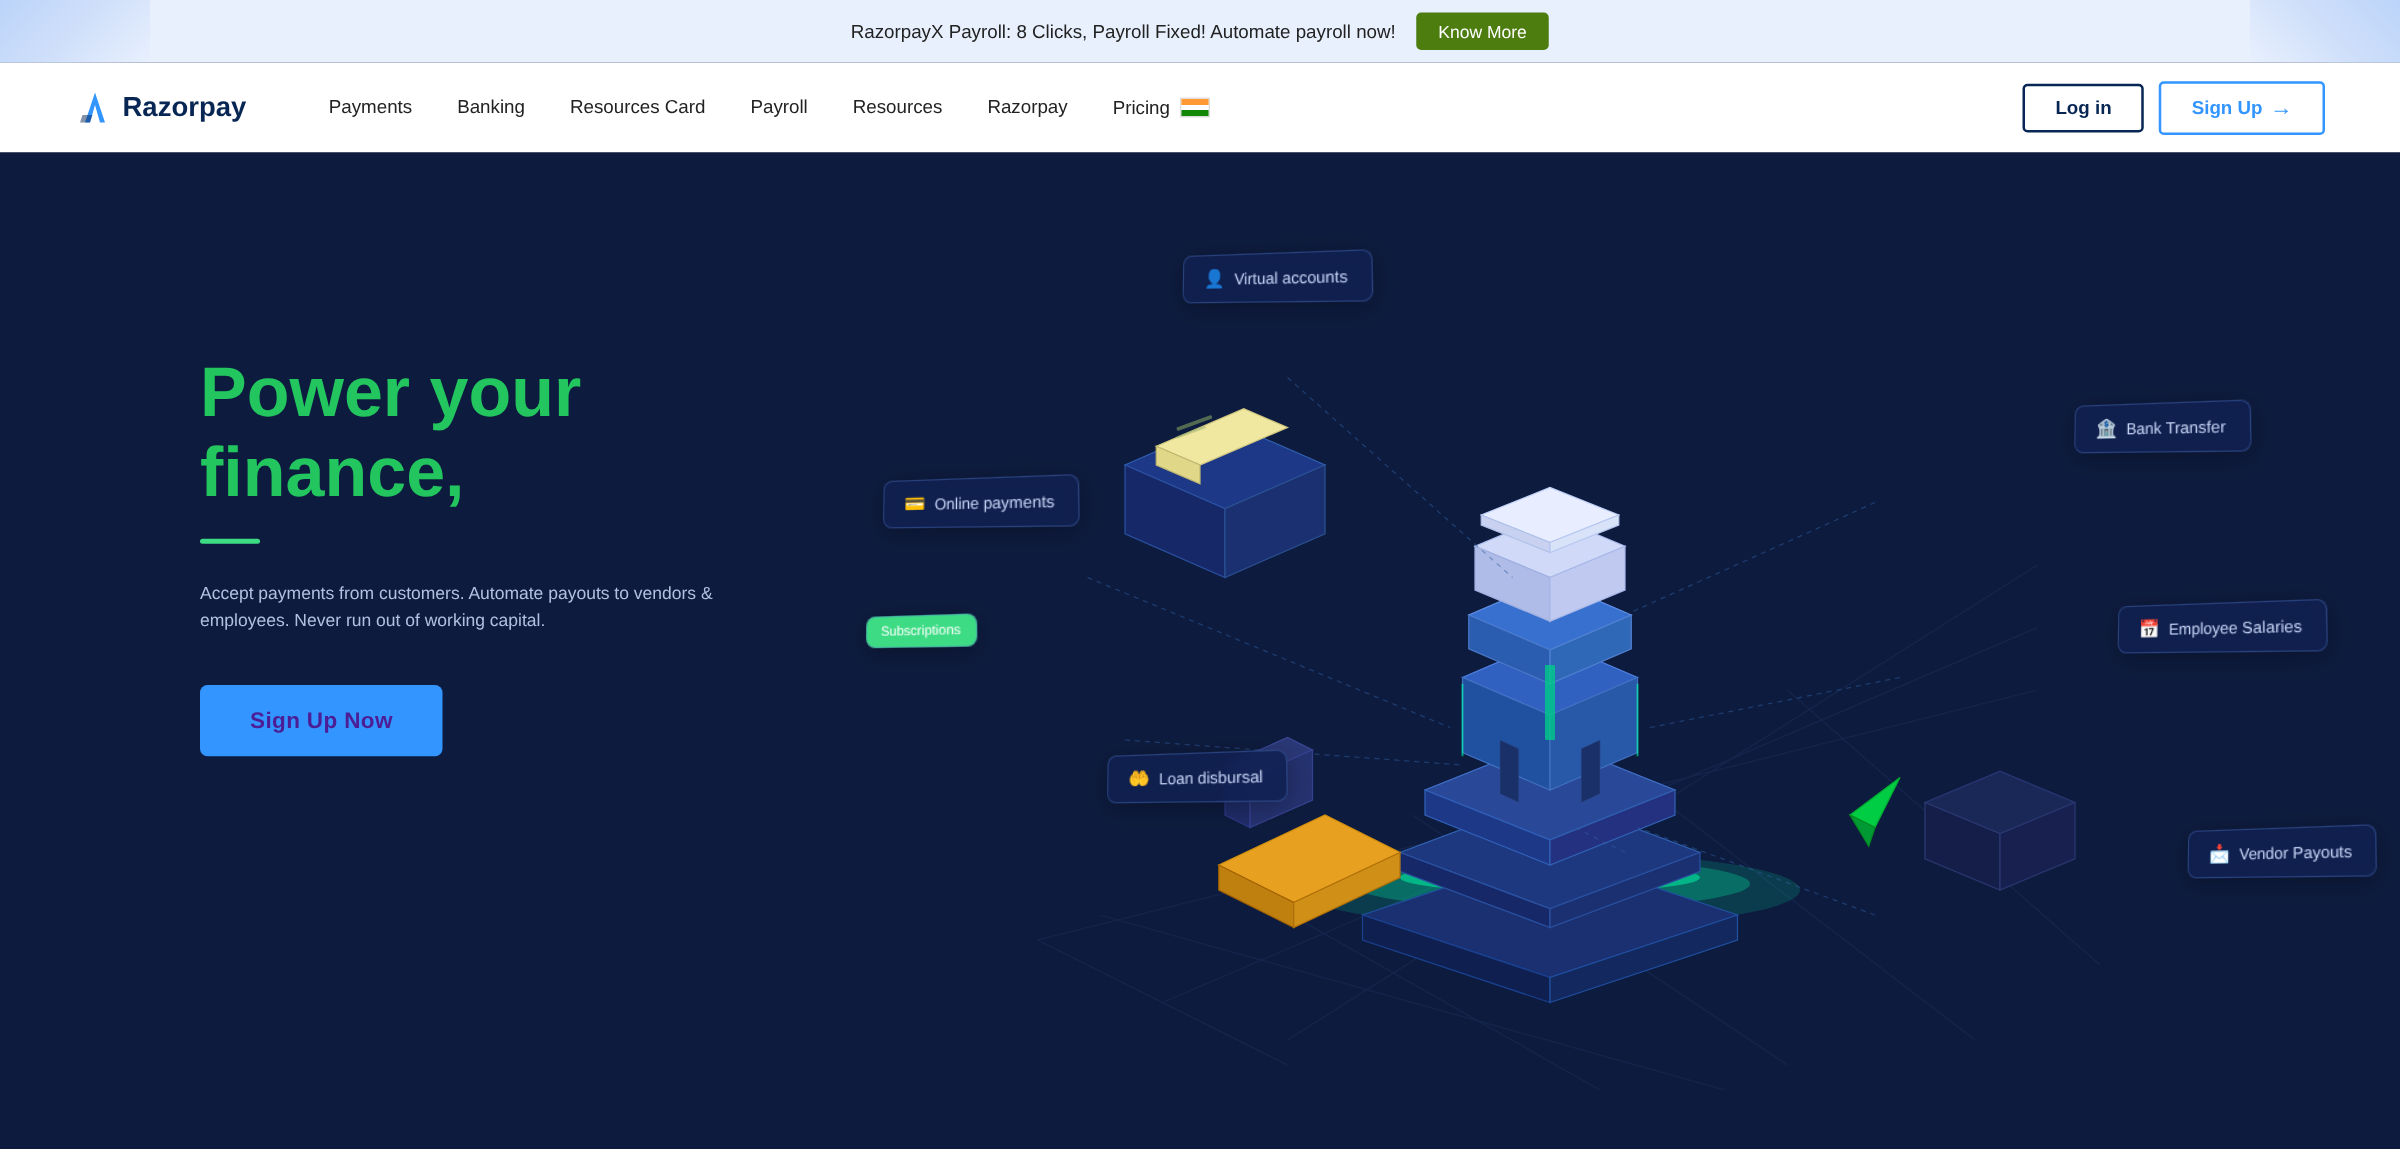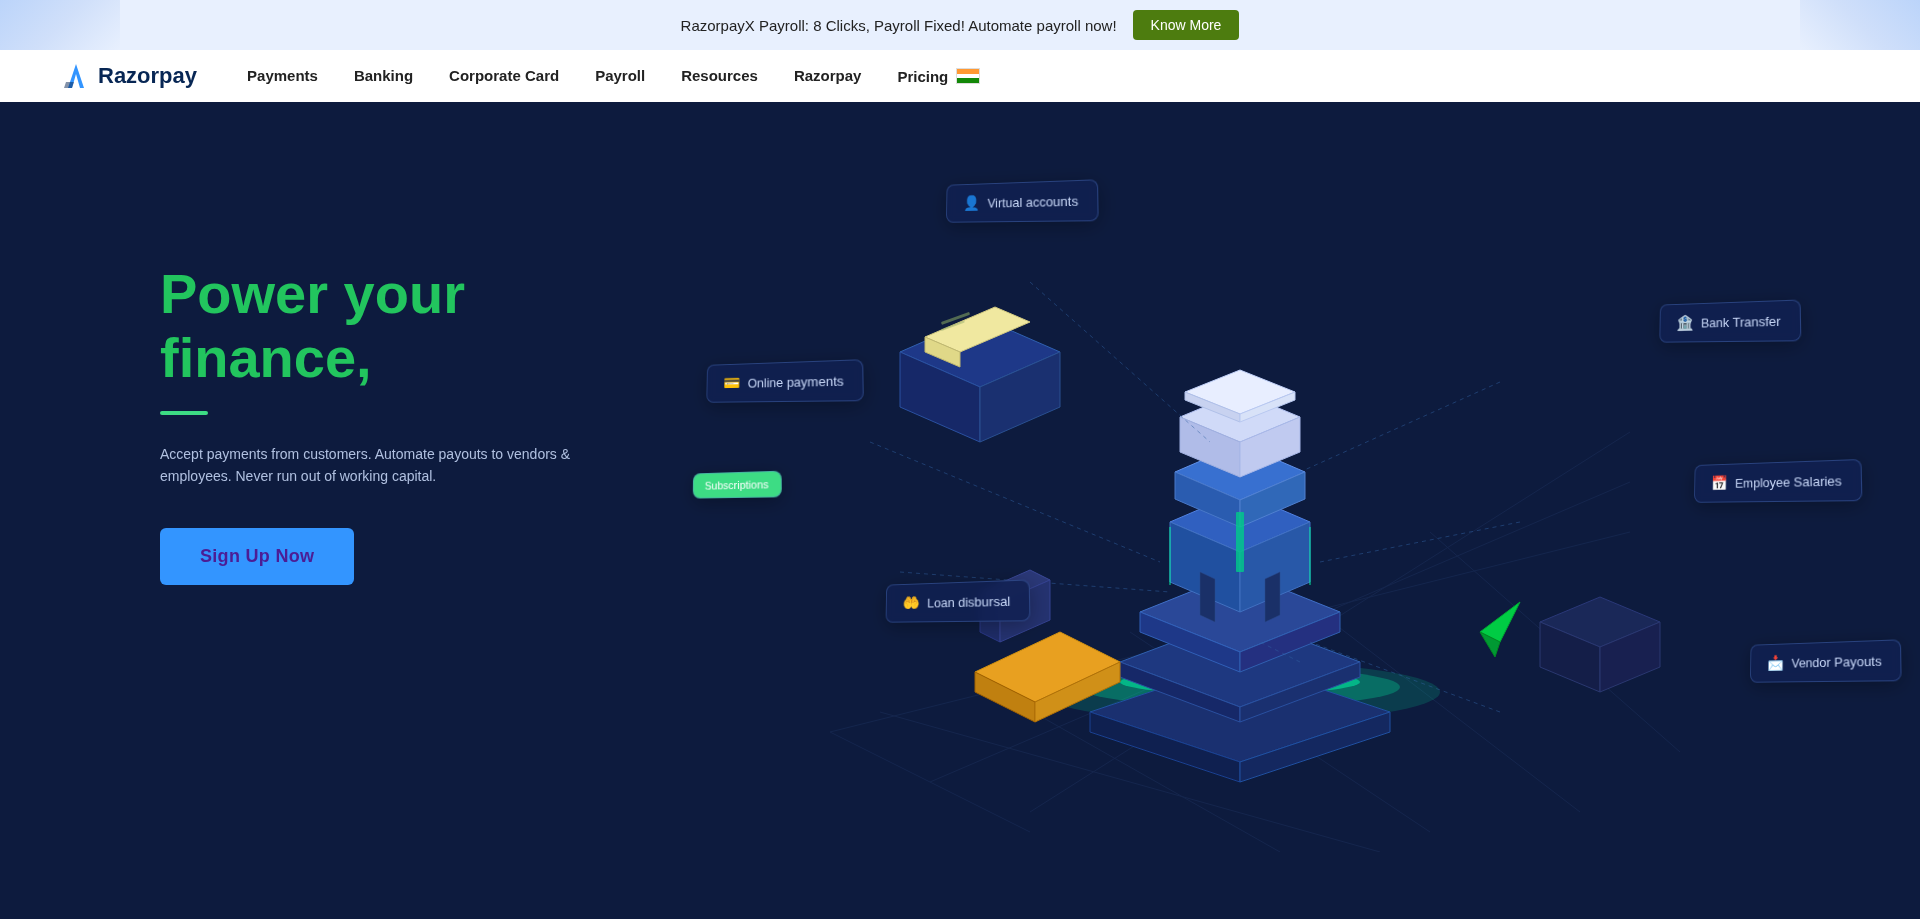--- a/index.html
+++ b/index.html
@@ -45,22 +45,22 @@
       cursor: pointer;
       font-weight: 500;
     }
 
     
     nav {
       background: #fff;
       display: flex;
       align-items: center;
       padding: 0 60px;
-      height: 52px;
-      gap: 0;
+      height: 72px;
+      gap: 16px;
     }
     .logo {
       display: flex;
       align-items: center;
       gap: 6px;
       margin-right: 50px;
       text-decoration: none;
     }
     .logo-icon {
       width: 32px;
@@ -75,21 +75,21 @@
       display: flex;
       align-items: center;
       gap: 36px;
       flex: 1;
       list-style: none;
     }
     .nav-links li a {
       text-decoration: none;
       color: #222;
       font-size: 15px;
-      font-weight: 700;
+      font-weight: 400;
     }
     .flag-icon {
       display: inline-block;
       width: 24px;
       height: 16px;
       background: linear-gradient(to bottom, #ff9933 33%, #fff 33%, #fff 66%, #138808 66%);
       border: 1px solid #ddd;
       position: relative;
       vertical-align: middle;
       margin-left: 4px;
@@ -225,38 +225,45 @@
     <span class="logo-text">Razorpay</span>
   </a>
   <ul class="nav-links">
     <li>
       <a href="#">Payments</a>
     </li>
     <li>
       <a href="#">Banking</a>
     </li>
     <li>
-      <a href="#">Corporate Card</a>
+      <a href="#">Resources Card</a>
     </li>
     <li>
       <a href="#">Payroll</a>
     </li>
     <li>
       <a href="#">Resources</a>
     </li>
     <li>
       <a href="#">Razorpay</a>
     </li>
     <li>
       <a href="#" style="display:flex;align-items:center;gap:4px;">
         <span>Pricing</span>
         <span class="flag-icon"></span>
       </a>
     </li>
   </ul>
+  <div class="nav-actions">
+    <button class="login-btn">Log in</button>
+    <button class="signup-btn">
+      <span>Sign Up</span>
+      <span class="arrow">→</span>
+    </button>
+  </div>
 </nav>
 
 <section class="hero">
   <div class="hero-left">
     <h1 class="hero-title">
       <span>Power your finance,</span><br>
     </h1>
     <div class="hero-divider"></div>
     <p class="hero-desc">Accept payments from customers. Automate payouts to vendors &amp; employees. Never run out of working capital.</p>
     <button class="hero-cta">Sign Up Now</button>

